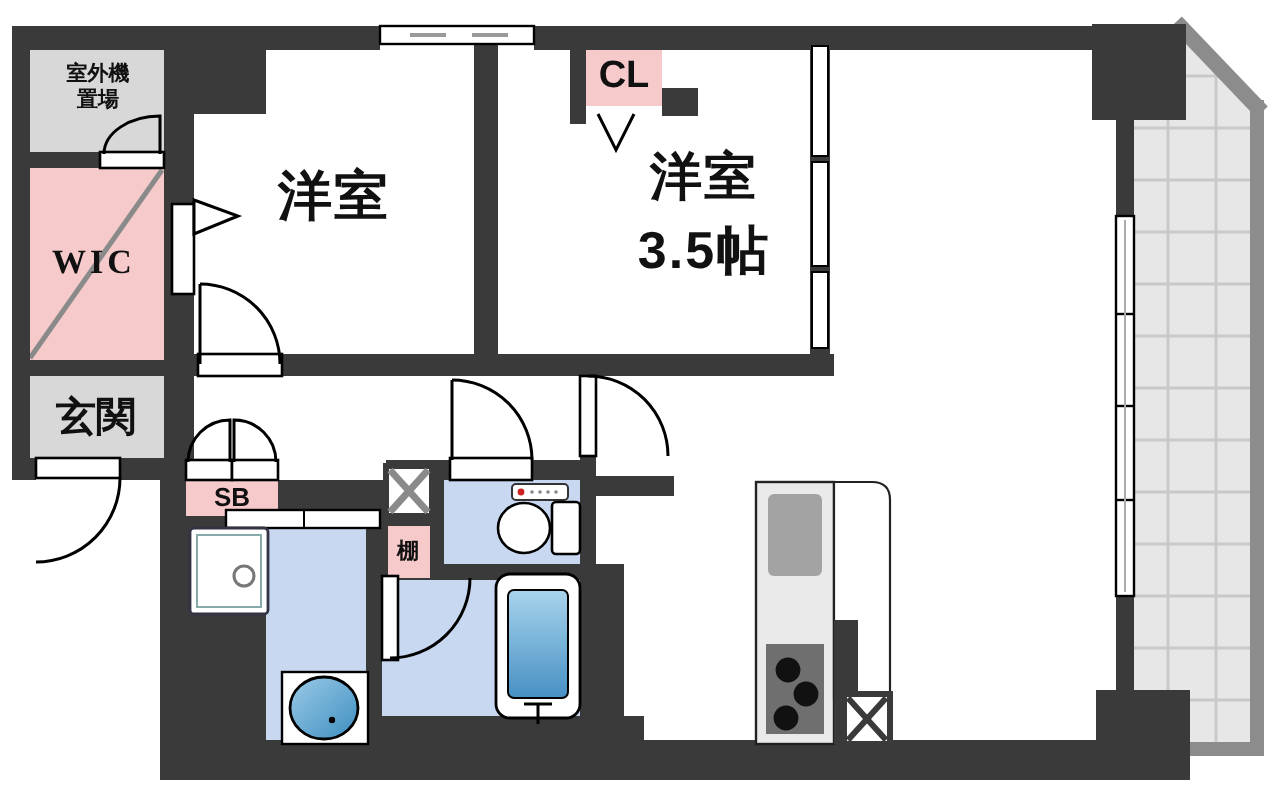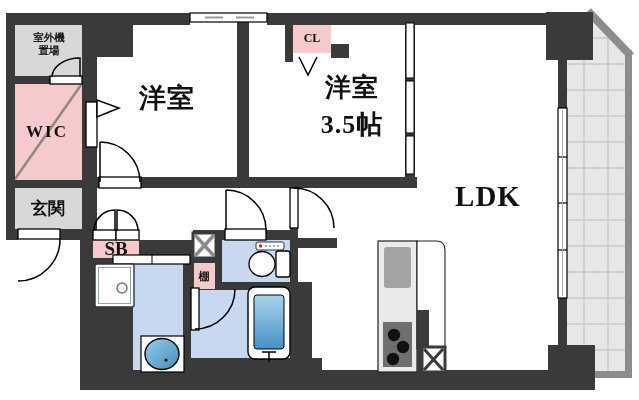--- a/index.html
+++ b/index.html
@@ -1,27 +1,27 @@
 <!DOCTYPE html>
 <html><head>
 <meta charset="utf-8">
 <style>
   html,body{margin:0;padding:0;background:#ffffff;}
   #plan{position:relative;width:639px;height:400px;background:#ffffff;overflow:hidden;
         font-family:"Liberation Sans","DejaVu Sans",sans-serif;}
   #plan svg{position:absolute;left:0;top:0;}
   .lbl{position:absolute;transform:translate(-50%,-50%);color:#111;text-align:center;
-       white-space:nowrap;font-weight:bold;line-height:1.1;font-family:Liberation Serif, serif;}
+       white-space:nowrap;font-weight:bold;line-height:1.1;}
   .room-big{font-size:27px;letter-spacing:1px;line-height:1.42;text-align:center;}
   .ldk-big{font-size:29px;letter-spacing:1px;line-height:1.3;}
   .small-room{font-size:10.5px;line-height:1.25;}
   .wic{font-family:"Liberation Serif","DejaVu Serif",serif;font-size:17px;letter-spacing:2px;font-weight:bold;}
-  .genkan{font-size:17px;text-align:right;}
-  .cl{font-size:12px;}
-  .sb{font-size:19px;}
+  .genkan{font-size:20px;text-align:right;}
+  .cl{font-size:19px;}
+  .sb{font-size:13px;}
   .tana{font-size:11px;}
 </style>
 </head>
 <body>
 
 <div id="plan">
 <svg width="639" height="400" viewBox="0 0 639 400">
   <defs>
     <linearGradient id="tubGrad" x1="0" y1="0" x2="0" y2="1">
       <stop offset="0" stop-color="#a9d4ec"></stop>
@@ -237,17 +237,16 @@
   <div class="lbl genkan" style="left:48px;top:209px;">玄関</div>
   <div class="lbl room-big" style="left:167px;top:98px;">
     <div>洋室</div>
   </div>
   <div class="lbl cl" style="left:312px;top:39px;">CL</div>
   <div class="lbl room-big" style="left:352px;top:107px;font-size:26px;">
     <div>洋室</div>
     <div>3.5帖</div>
   </div>
   <div class="lbl ldk-big" style="left:488px;top:197px;">
-    <div>LDK</div>
   </div>
   <div class="lbl sb" style="left:116px;top:249px;">SB</div>
   <div class="lbl tana" style="left:204px;top:276px;">棚</div>
 </div>
 
 </body></html>

